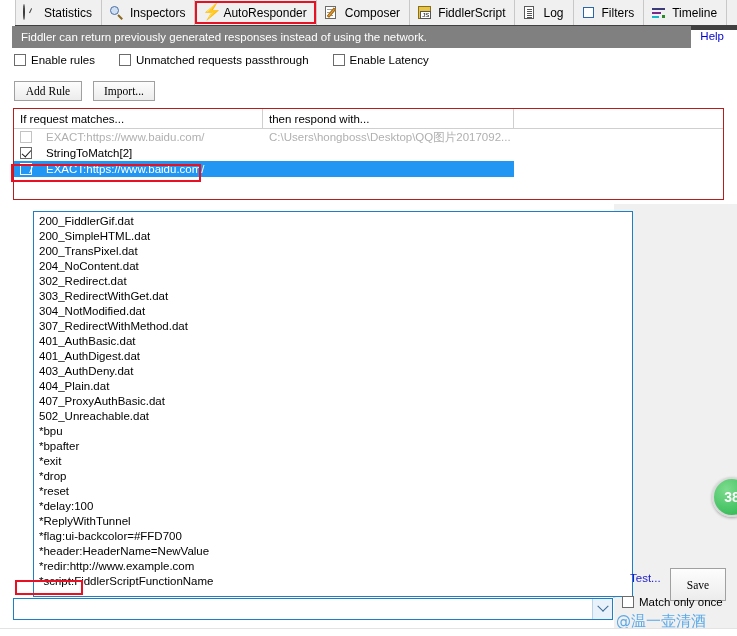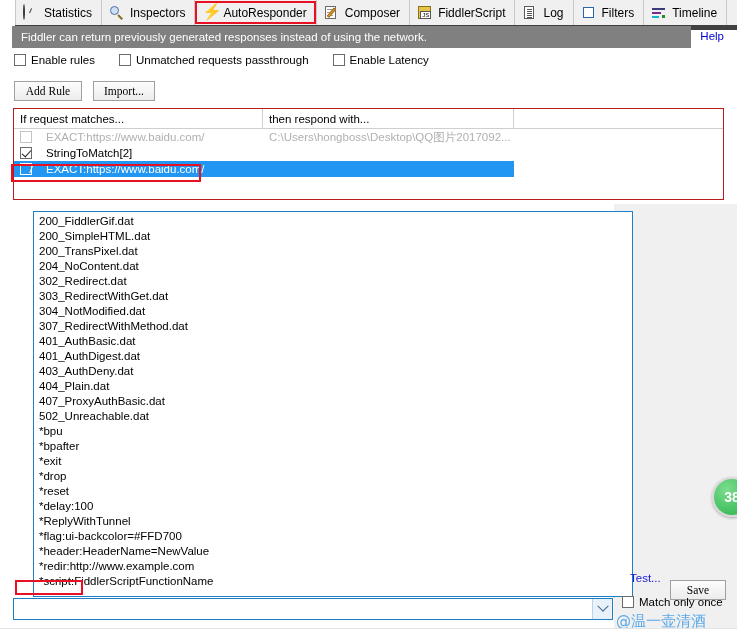--- a/index.html
+++ b/index.html
@@ -397,21 +397,21 @@
   #test-link {
     position: absolute;
     left: 630px; top: 572px;
     color: #1b1bd0;
     font-size: 11.5px;
     cursor: pointer;
   }
   #btn-save {
     position: absolute;
     left: 670px; top: 568px;
-    width: 56px; height: 20px; margin-top: 12px;
+    width: 56px; height: 33px;
   }
   #matchonce {
     position: absolute;
     left: 622px; top: 596px;
     display: flex; align-items: center; gap: 5px;
     font-size: 11.5px;
     cursor: default;
   }
 
   

